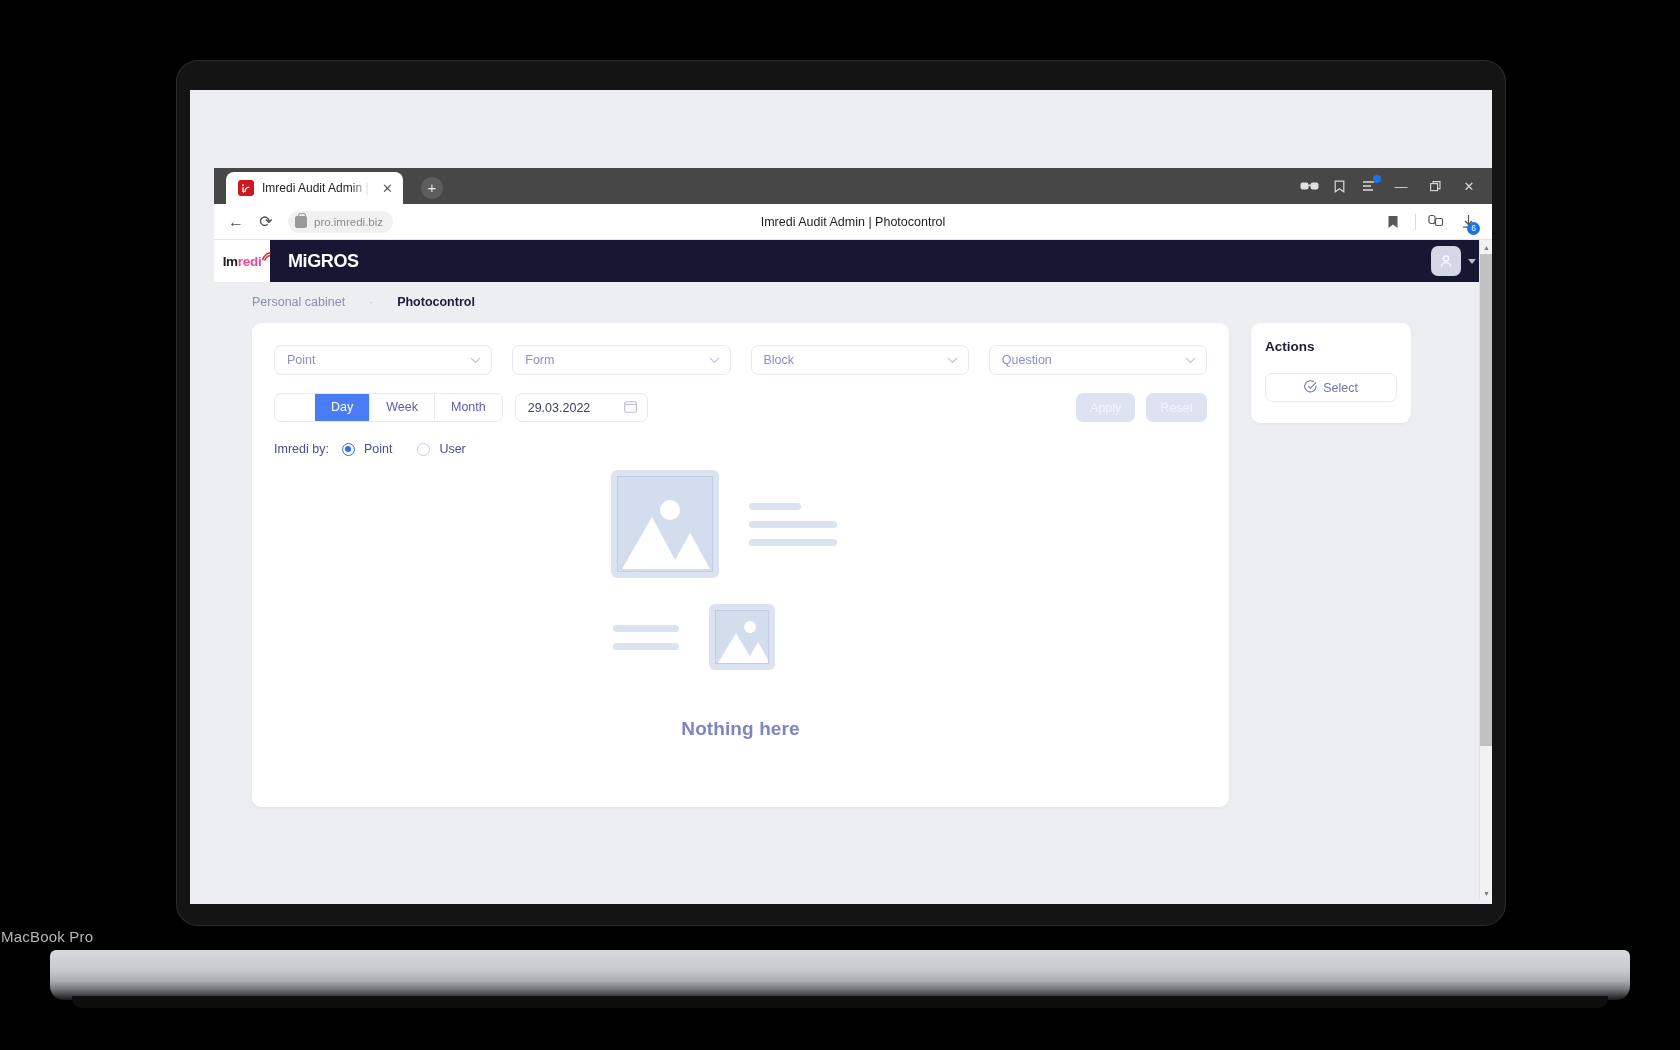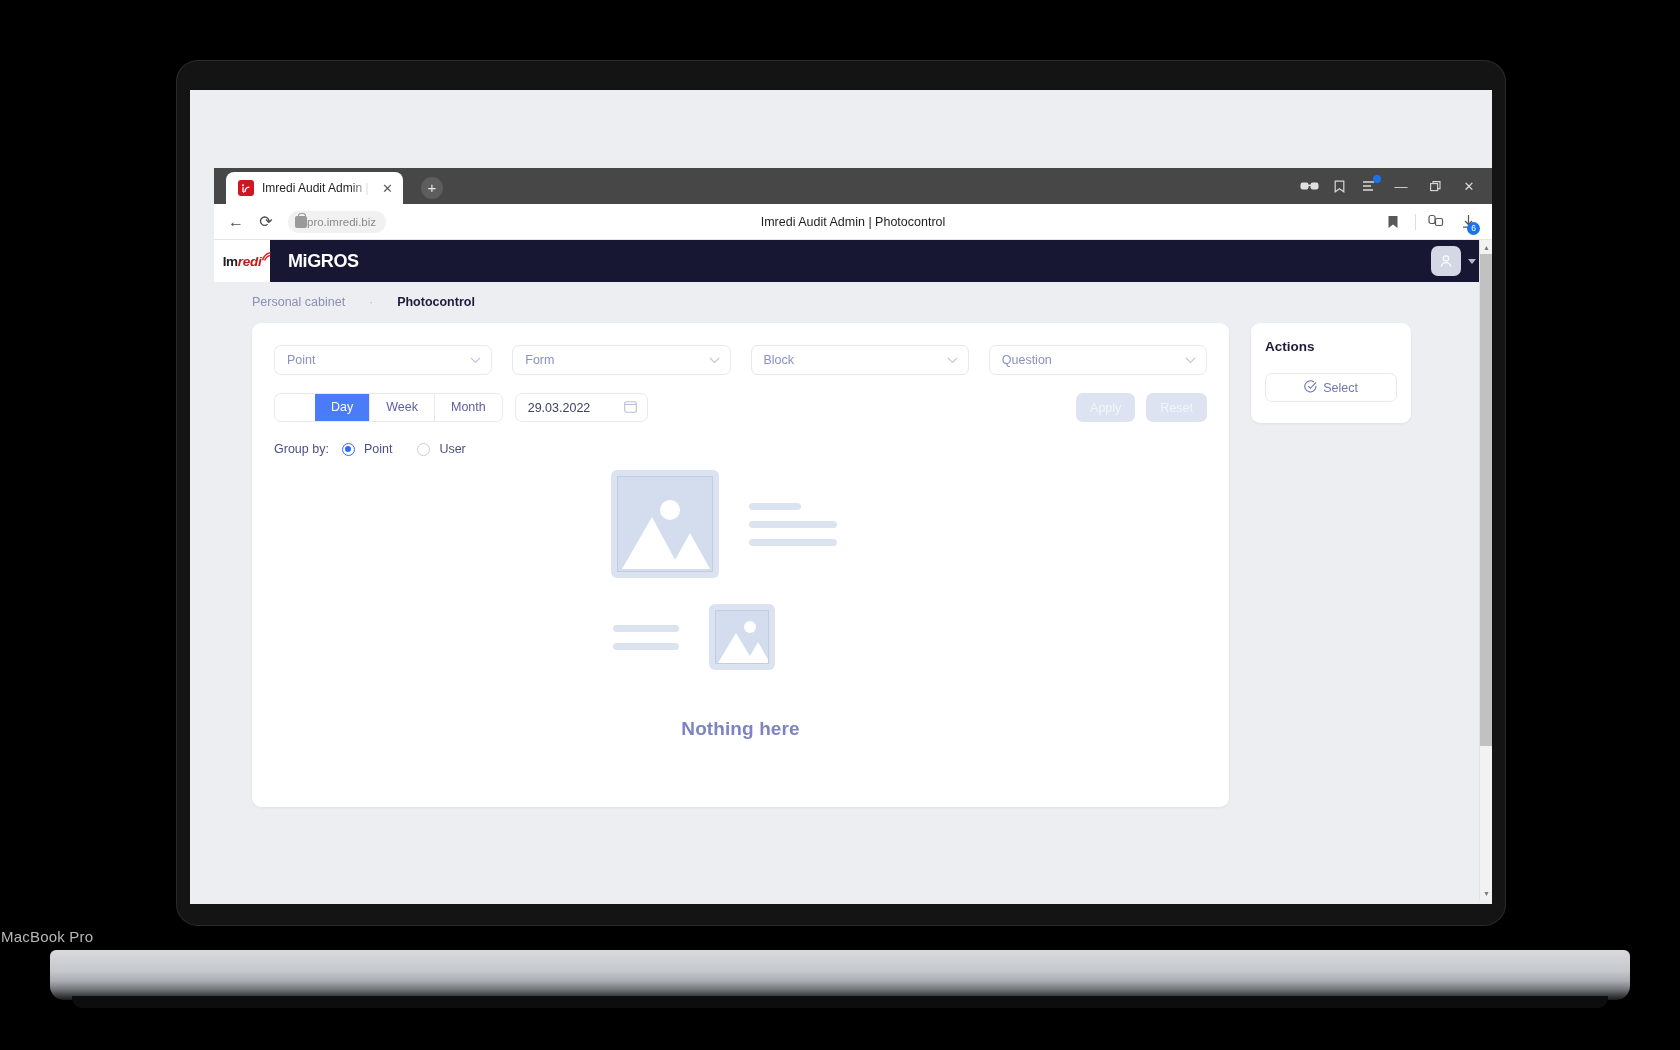--- a/index.html
+++ b/index.html
@@ -124,21 +124,21 @@
     padding: 0 8px;
     border-bottom: 1px solid #e6e6e6;
     position: relative;
   }
   .tb-icon {
     width: 28px; height: 28px; margin-right: 2px;
     display: flex; align-items: center; justify-content: center;
     color: #4d4d4d;
   }
   .urlbox {
-    display: flex; align-items: center; 
+    display: flex; align-items: center; gap: 7px;
     height: 22px; padding: 0 10px 0 7px;
     background: #f1f1f1; border-radius: 11px;
     margin-left: 6px;
   }
   .lock {
     width: 12px; height: 12px; border-radius: 2px;
     background: #9a9a9a; position: relative;
   }
   .lock:before {
     content:""; position:absolute; left:3px; top:-3px;
@@ -175,21 +175,21 @@
   .imredi-badge {
     width: 56px; height: 42px; background: #fff;
     display: flex; align-items: center; justify-content: center;
     flex: 0 0 auto;
   }
   .imredi-word {
     font-size: 13.5px; font-weight: bold; letter-spacing: -.3px;
     position: relative;
   }
   .imredi-word .im { color: #222; }
-  .imredi-word .redi { color: #b91c1c; font-style: italic; }
+  .imredi-word .redi { color: #ec4899; }
   .imredi-wave { position: absolute; right: -11px; top: -4px; }
   .migros {
     color: #fff; font-size: 18px; font-weight: bold;
     letter-spacing: -.4px; margin-left: 18px;
     font-family: "Liberation Sans", sans-serif;
   }
   .user-area {
     margin-left: auto; display: flex; align-items: center; gap: 7px;
     padding-right: 16px;
   }
@@ -511,21 +511,21 @@
                 </span>
               </div>
 
               <div class="btn-group">
                 <div class="btn-disabled">Apply</div>
                 <div class="btn-disabled">Reset</div>
               </div>
             </div>
 
             <div class="groupby">
-              <span class="rlabel" style="margin-right:4px;">Group by:</span>
+              <span class="rlabel" style="margin-right:4px;">Imredi by:</span>
               <span class="radio on"></span>
               <span class="rlabel">Point</span>
               <span class="radio"></span>
               <span class="rlabel">User</span>
             </div>
 
             <div class="empty">
               <div class="illus">
 
                 <div class="illus-row" style="gap:30px;">

